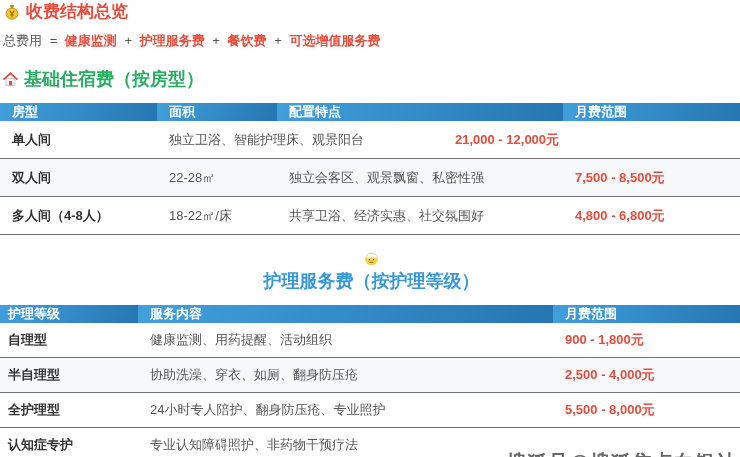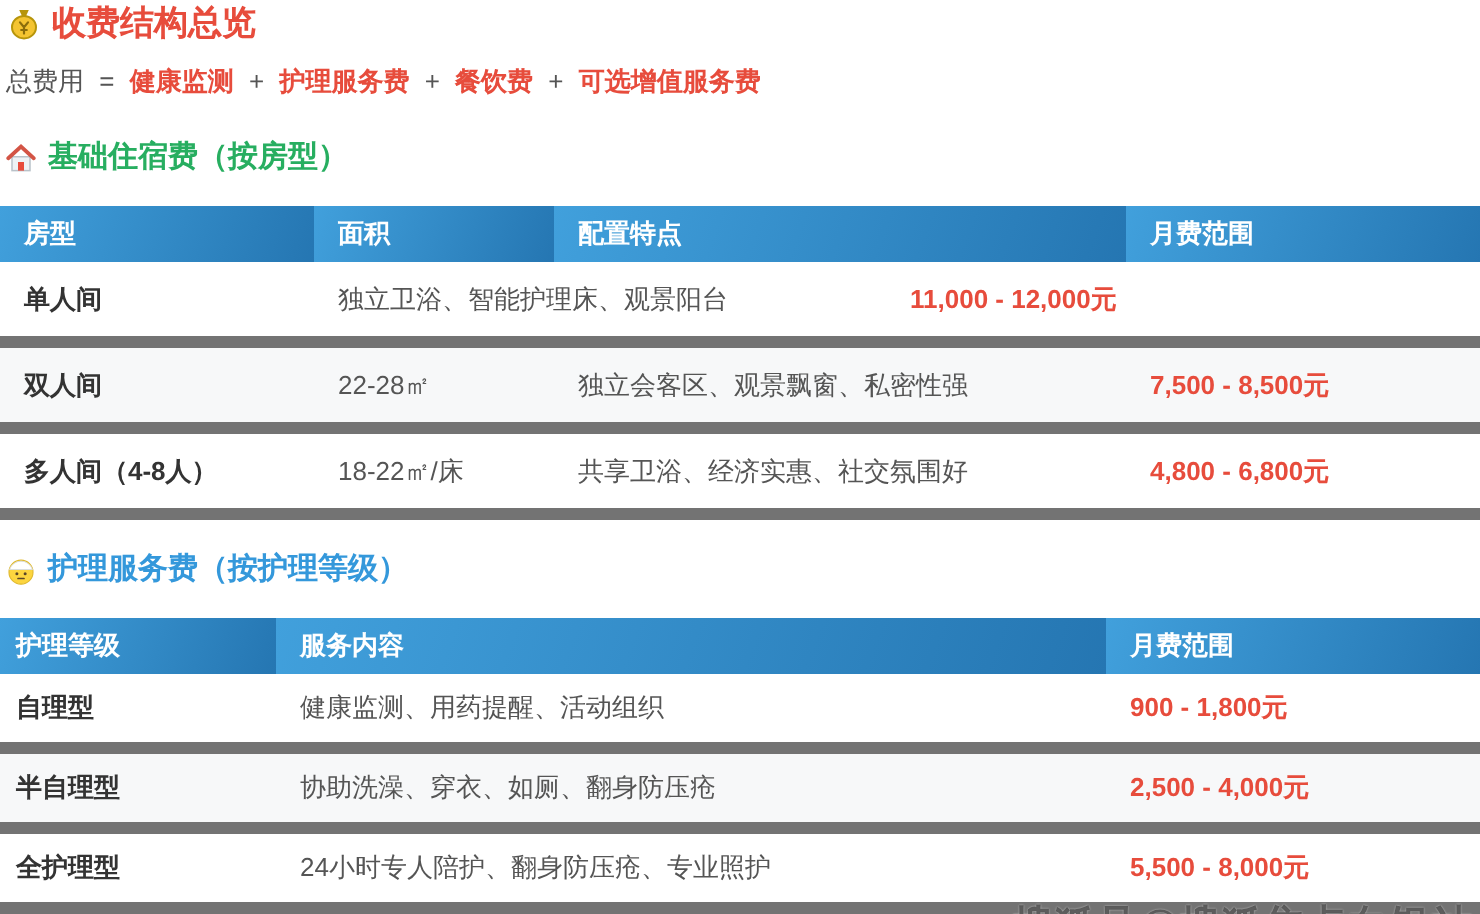--- a/index.html
+++ b/index.html
@@ -26,39 +26,39 @@
     margin:10px 0 0 3px;
     font-size:13px; color:#555;
   }
   .formula span { margin-right:4px; }
   .f-red { color:#e74c3c; font-weight:bold; }
 
   
   .section-heading {
     display:flex; align-items:center; gap:6px;
     margin:20px 0 0 3px;
-    font-size:15px; font-weight:bold;
+    font-size:18px; font-weight:bold;
     line-height:18px;
   }
   .sh-green { color:#27ae60; }
-  .sh-blue  { color:#3498db; }
+  .sh-blue  { color:#3498db;flex-direction:column; }
   .section-heading.second { margin-top:16px; }
 
   
   .tbl { width:740px; margin-top:15px; font-size:13px; }
-  .thead { display:flex; height:28px;border-radius:13px; }
+  .thead { display:flex; height:18px;border-radius:13px; }
   .th {
     display:flex; align-items:center;
     box-sizing:border-box; padding-left:12px;
     color:#ffffff; font-weight:bold;
     background:linear-gradient(110deg,#41a0dc 0%,#2576b2 100%);
   }
   .tr {
     display:flex; align-items:center;
-    height:37px; border-bottom:6px solid #737373;
+    height:37px; border-bottom:1px solid #737373;
     color:#555; background:#ffffff;
   }
   .tbl2 .tr { height:34px; }
   .tr.alt { background:#f7f8f9; }
   .td { box-sizing:border-box; padding-left:12px; white-space:nowrap; overflow:hidden; }
   .td.first { font-weight:bold; color:#333; }
   .td.price { color:#e74c3c; font-weight:bold; }
 
   .tbl1 .c0 { width:157px; } .tbl1 .c1 { width:120px; }
   .tbl1 .c2 { width:286px; } .tbl1 .c3 { width:177px; }
@@ -116,21 +116,21 @@
   <div class="tbl tbl1">
     <div class="thead">
       <div class="th c0">房型</div>
       <div class="th c1">面积</div>
       <div class="th c2">配置特点</div>
       <div class="th c3">月费范围</div>
     </div>
     <div class="tr">
       <div class="td first c0">单人间</div>
       <div class="td c2">独立卫浴、智能护理床、观景阳台</div>
-      <div class="td price c3">11,000 - 12,000元</div>
+      <div class="td price c3">21,000 - 12,000元</div>
     </div>
     <div class="tr alt">
       <div class="td first c0">双人间</div>
       <div class="td c1">22-28㎡</div>
       <div class="td c2">独立会客区、观景飘窗、私密性强</div>
       <div class="td price c3">7,500 - 8,500元</div>
     </div>
     <div class="tr">
       <div class="td first c0">多人间（4-8人）</div>
       <div class="td c1">18-22㎡/床</div>

